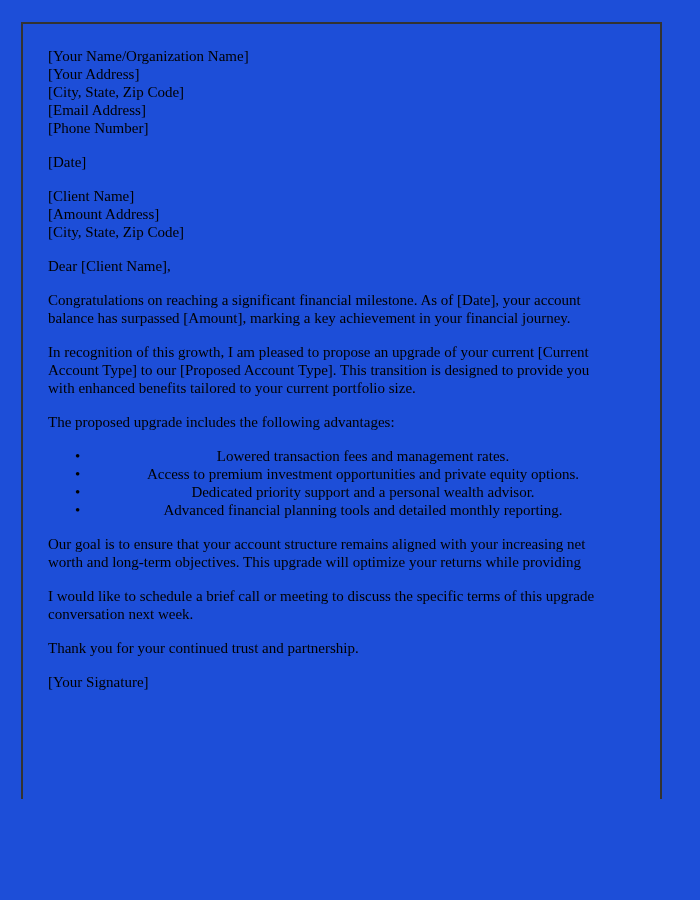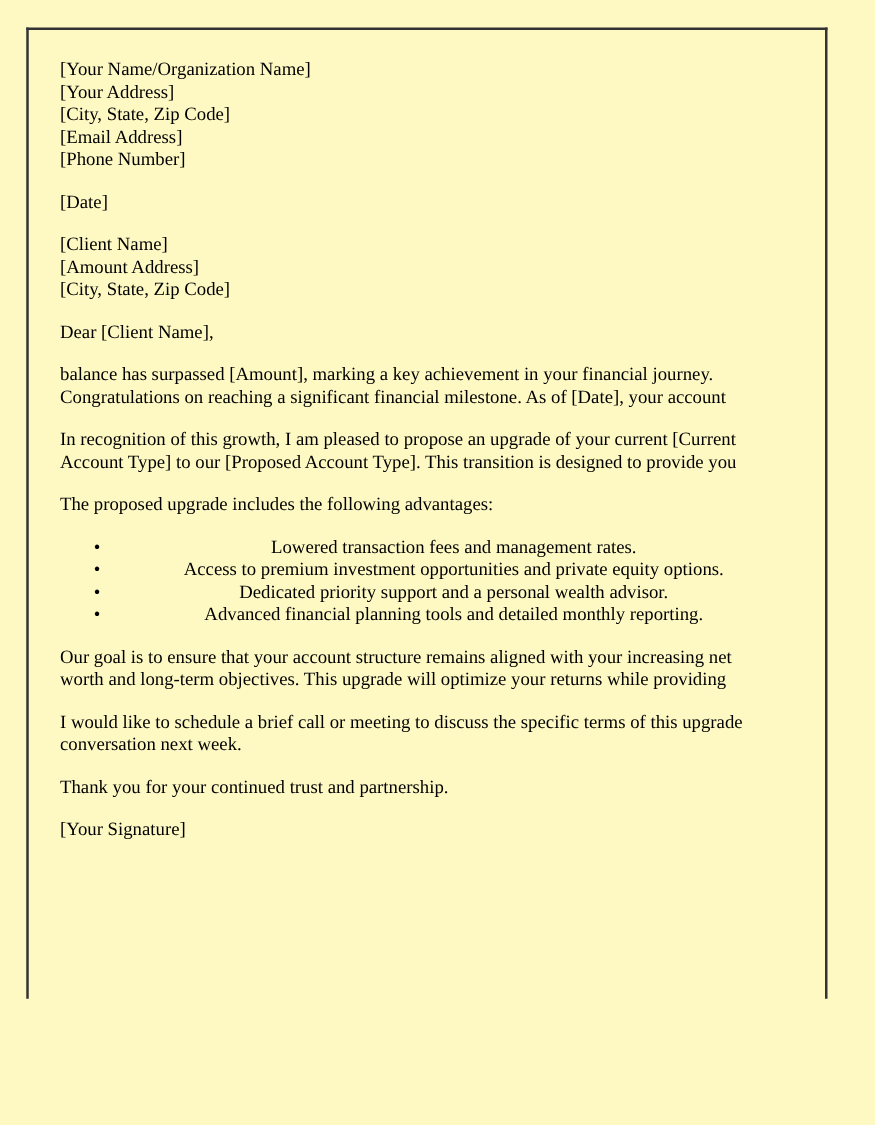--- a/index.html
+++ b/index.html
@@ -5,21 +5,21 @@
   html, body {
     margin: 0;
     padding: 0;
     background: #ffffff;
     font-family: "Liberation Serif", "DejaVu Serif", serif;
   }
   .page {
     position: relative;
     width: 700px;
     height: 900px;
-    background: #fef9c3;
+    background: #1d4ed8;
     overflow: hidden;
   }
   
   .letter-frame {
     position: absolute;
     left: 21px;
     top: 22px;
     width: 641px;
     height: 777px;
     box-sizing: border-box;
@@ -80,26 +80,27 @@
       </div>
     <div class="block">
         <div class="line">[Client Name]</div>
         <div class="line">[Amount Address]</div>
         <div class="line">[City, State, Zip Code]</div>
       </div>
     <div class="block">
         <div class="line">Dear [Client Name],</div>
       </div>
     <div class="block">
+        <div class="line">Congratulations on reaching a significant financial milestone. As of [Date], your account</div>
         <div class="line">balance has surpassed [Amount], marking a key achievement in your financial journey.</div>
-        <div class="line">Congratulations on reaching a significant financial milestone. As of [Date], your account</div>
       </div>
     <div class="block">
         <div class="line">In recognition of this growth, I am pleased to propose an upgrade of your current [Current</div>
         <div class="line">Account Type] to our [Proposed Account Type]. This transition is designed to provide you</div>
+        <div class="line">with enhanced benefits tailored to your current portfolio size.</div>
       </div>
     <div class="block">
         <div class="line">The proposed upgrade includes the following advantages:</div>
       </div>
     <ul class="advantages">
         <li class="">Lowered transaction fees and management rates.</li>
         <li class="">Access to premium investment opportunities and private equity options.</li>
         <li class="">Dedicated priority support and a personal wealth advisor.</li>
         <li class="">Advanced financial planning tools and detailed monthly reporting.</li>
       </ul>

